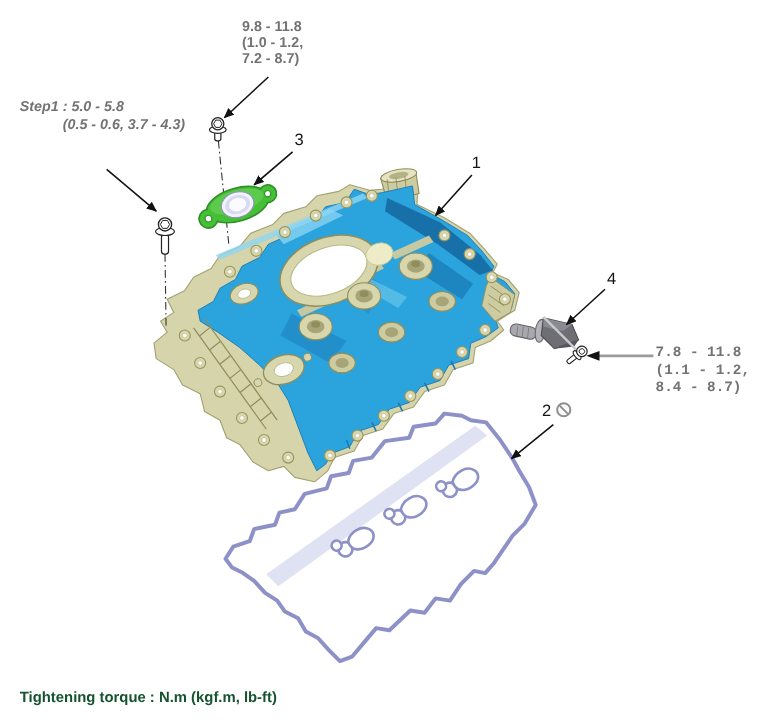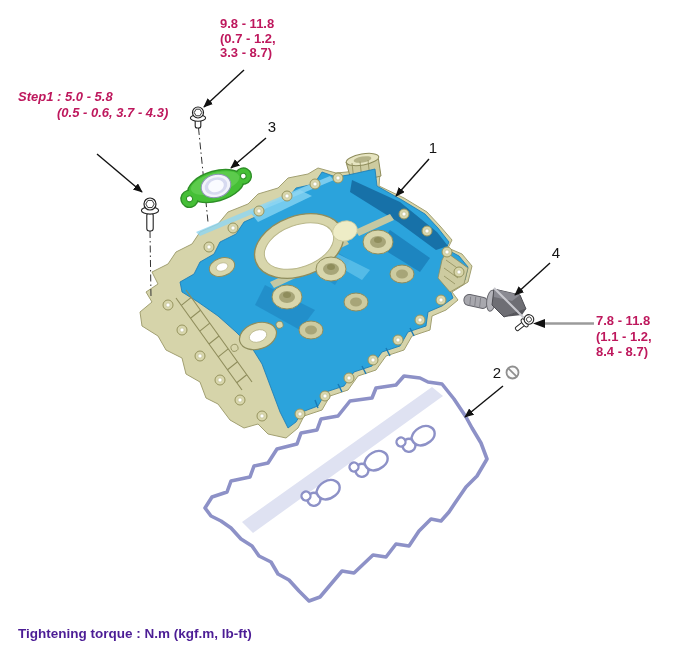--- a/index.html
+++ b/index.html
@@ -1,25 +1,25 @@
 <!DOCTYPE html>
 <html><head>
 <meta charset="utf-8">
 <style>
   html,body{margin:0;padding:0;}
   body{width:700px;height:659px;background:#ffffff;position:relative;overflow:hidden;
        font-family:"Liberation Sans",sans-serif;}
   #stage{position:absolute;left:0;top:0;width:700px;height:659px;}
   svg{position:absolute;left:0;top:0;}
-  .ann{position:absolute;color:#be185d;font-weight:bold;font-size:13px;line-height:14.5px;white-space:nowrap;}
+  .ann{position:absolute;color:#737373;font-weight:bold;font-size:13px;line-height:14.5px;white-space:nowrap;}
   #ann-top{left:220px;top:17px;}
   #ann-left{left:18px;top:89px;line-height:16px;font-style:italic;}
   #ann-left .indent{padding-left:39px;text-align:right;}
-  #ann-right{left:596px;top:313px;line-height:15.5px;}
-  #note{position:absolute;left:18px;top:626px;font-weight:bold;font-size:13.5px;color:#4c1d95;}
+  #ann-right{left:596px;top:313px;line-height:15.5px;font-family:Liberation Mono, monospace;}
+  #note{position:absolute;left:18px;top:626px;font-weight:bold;font-size:13.5px;color:#14532d;}
   .plabel{font-family:"Liberation Sans",sans-serif;font-size:15px;font-weight:400;fill:#141414;}
 </style>
 </head>
 <body>
 
 <div id="stage">
 
 <svg width="700" height="659" viewBox="0 0 700 659">
   <defs>
     <marker id="arw" markerWidth="11" markerHeight="9" refX="8.6" refY="4" orient="auto" markerUnits="userSpaceOnUse">
@@ -296,22 +296,22 @@
   <text x="497" y="378" text-anchor="middle" class="plabel">2</text>
 
   <g transform="translate(512.5,372.5)">
     <circle r="6" fill="#fbfbfb" stroke="#8f8f8f" stroke-width="1.8"></circle>
     <line x1="-4.2" y1="-4.2" x2="4.2" y2="4.2" stroke="#8f8f8f" stroke-width="1.8"></line>
   </g>
 </svg>
 
 <div class="ann" id="ann-top">
   <div>9.8 - 11.8</div>
-  <div>(0.7 - 1.2,</div>
-  <div>3.3 - 8.7)</div>
+  <div>(1.0 - 1.2,</div>
+  <div>7.2 - 8.7)</div>
 </div>
 
 <div class="ann" id="ann-left">
   <div>Step1 : 5.0 - 5.8</div>
   <div class="indent">(0.5 - 0.6, 3.7 - 4.3)</div>
 </div>
 
 <div class="ann" id="ann-right">
   <div>7.8 - 11.8</div>
   <div>(1.1 - 1.2,</div>

